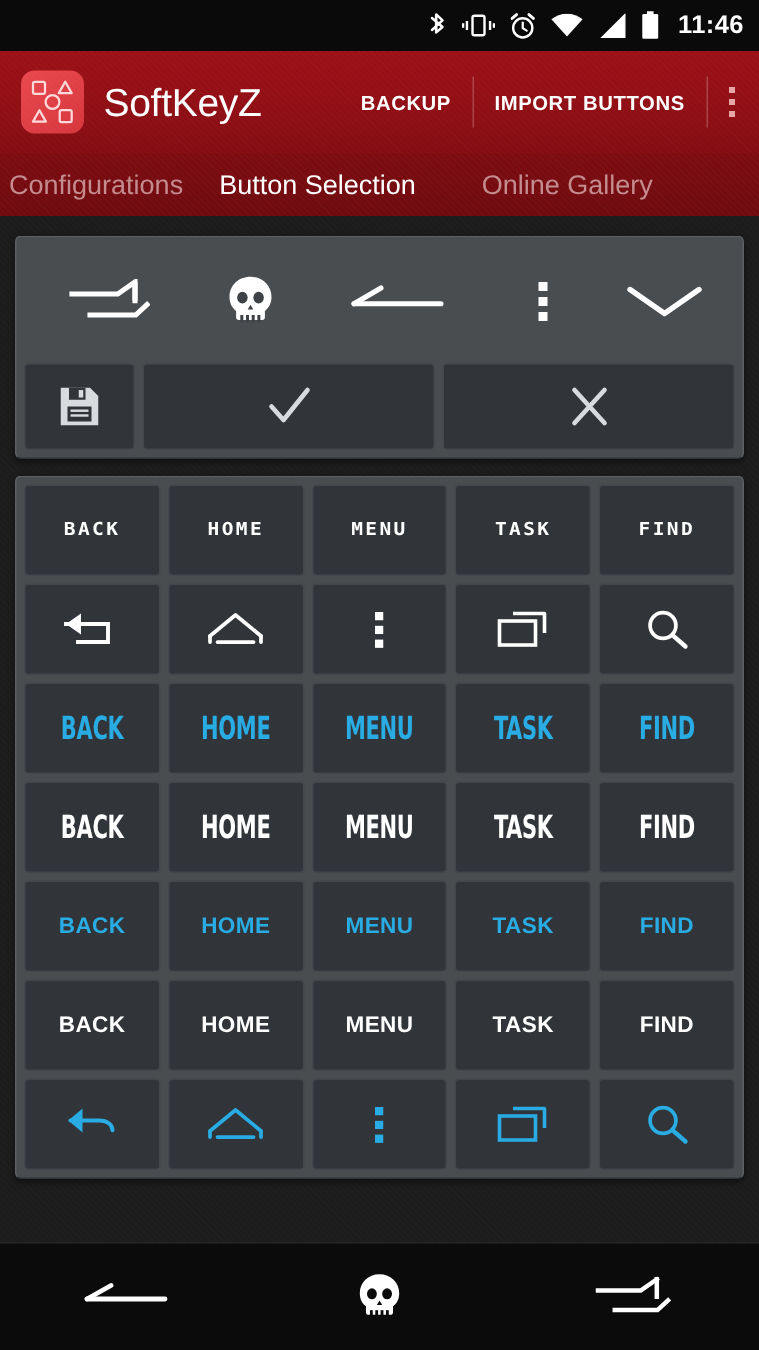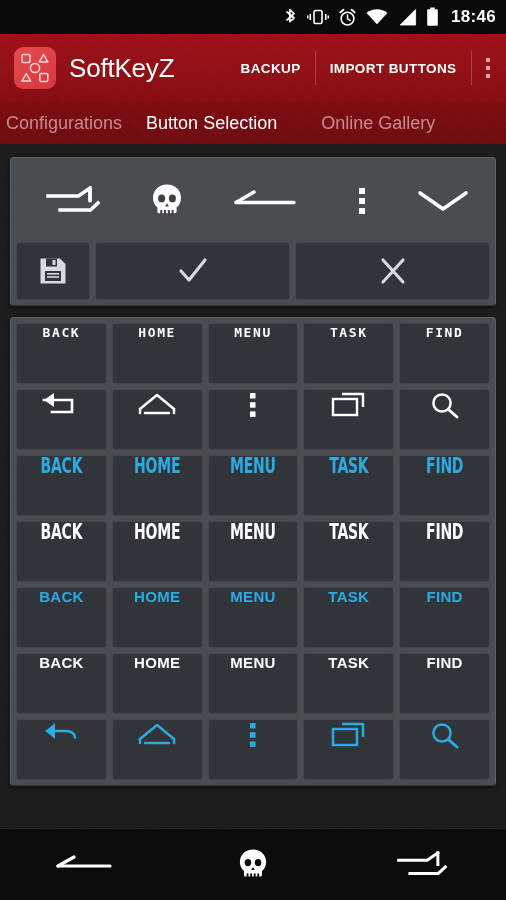--- a/index.html
+++ b/index.html
@@ -195,20 +195,21 @@
     margin-bottom: 5px;
   }
   .grid-row:last-child { margin-bottom: 0; }
   .cell {
     flex: 1;
     height: 61px;
     background: #31353a;
     border: 1px solid #43474c;
     border-radius: 3px;
     display: flex;
+    align-items: center;
     justify-content: center;
     color: #ffffff;
     overflow: hidden;
   }
 
   
   .lbl { white-space: nowrap; }
   .style-pixel {
     font-family: "DejaVu Sans Mono", monospace;
     font-size: 13px;
@@ -285,21 +286,21 @@
         <path d="M18.6 0.6v15.4H3.2z" fill="#fff"></path>
         <path d="M18.6 0.6v15.4H3.2z" fill="none" stroke="#fff" stroke-width="0.8"></path>
       </svg>
     </span>
     <span class="sicon">
       <svg width="13" height="20" viewBox="0 0 13 20">
         <rect x="4.3" y="0.5" width="4.4" height="2" fill="#fff"></rect>
         <rect x="1.2" y="2.3" width="10.6" height="16.5" rx="0.8" fill="#fff"></rect>
       </svg>
     </span>
-    <span class="clock">18:46</span>
+    <span class="clock">11:46</span>
   </div>
 
   <div class="appbar">
     <div class="logo">
       <svg width="42" height="42" viewBox="0 0 42 42" style="position:absolute;left:0;top:0">
         <rect x="8" y="7.5" width="8" height="8" rx="1.2" fill="none" stroke="#ffd9da" stroke-width="1.5"></rect>
         <path d="M29.5 7.5l4.3 7.6h-8.6z" fill="none" stroke="#ffd9da" stroke-width="1.5" stroke-linejoin="round"></path>
         <circle cx="21" cy="21" r="4.6" fill="none" stroke="#ffd9da" stroke-width="1.5"></circle>
         <path d="M12.3 26.5l4.3 7.6H8z" fill="none" stroke="#ffd9da" stroke-width="1.5" stroke-linejoin="round"></path>
         <rect x="25.8" y="26.4" width="8" height="8" rx="1.2" fill="none" stroke="#ffd9da" stroke-width="1.5"></rect>

